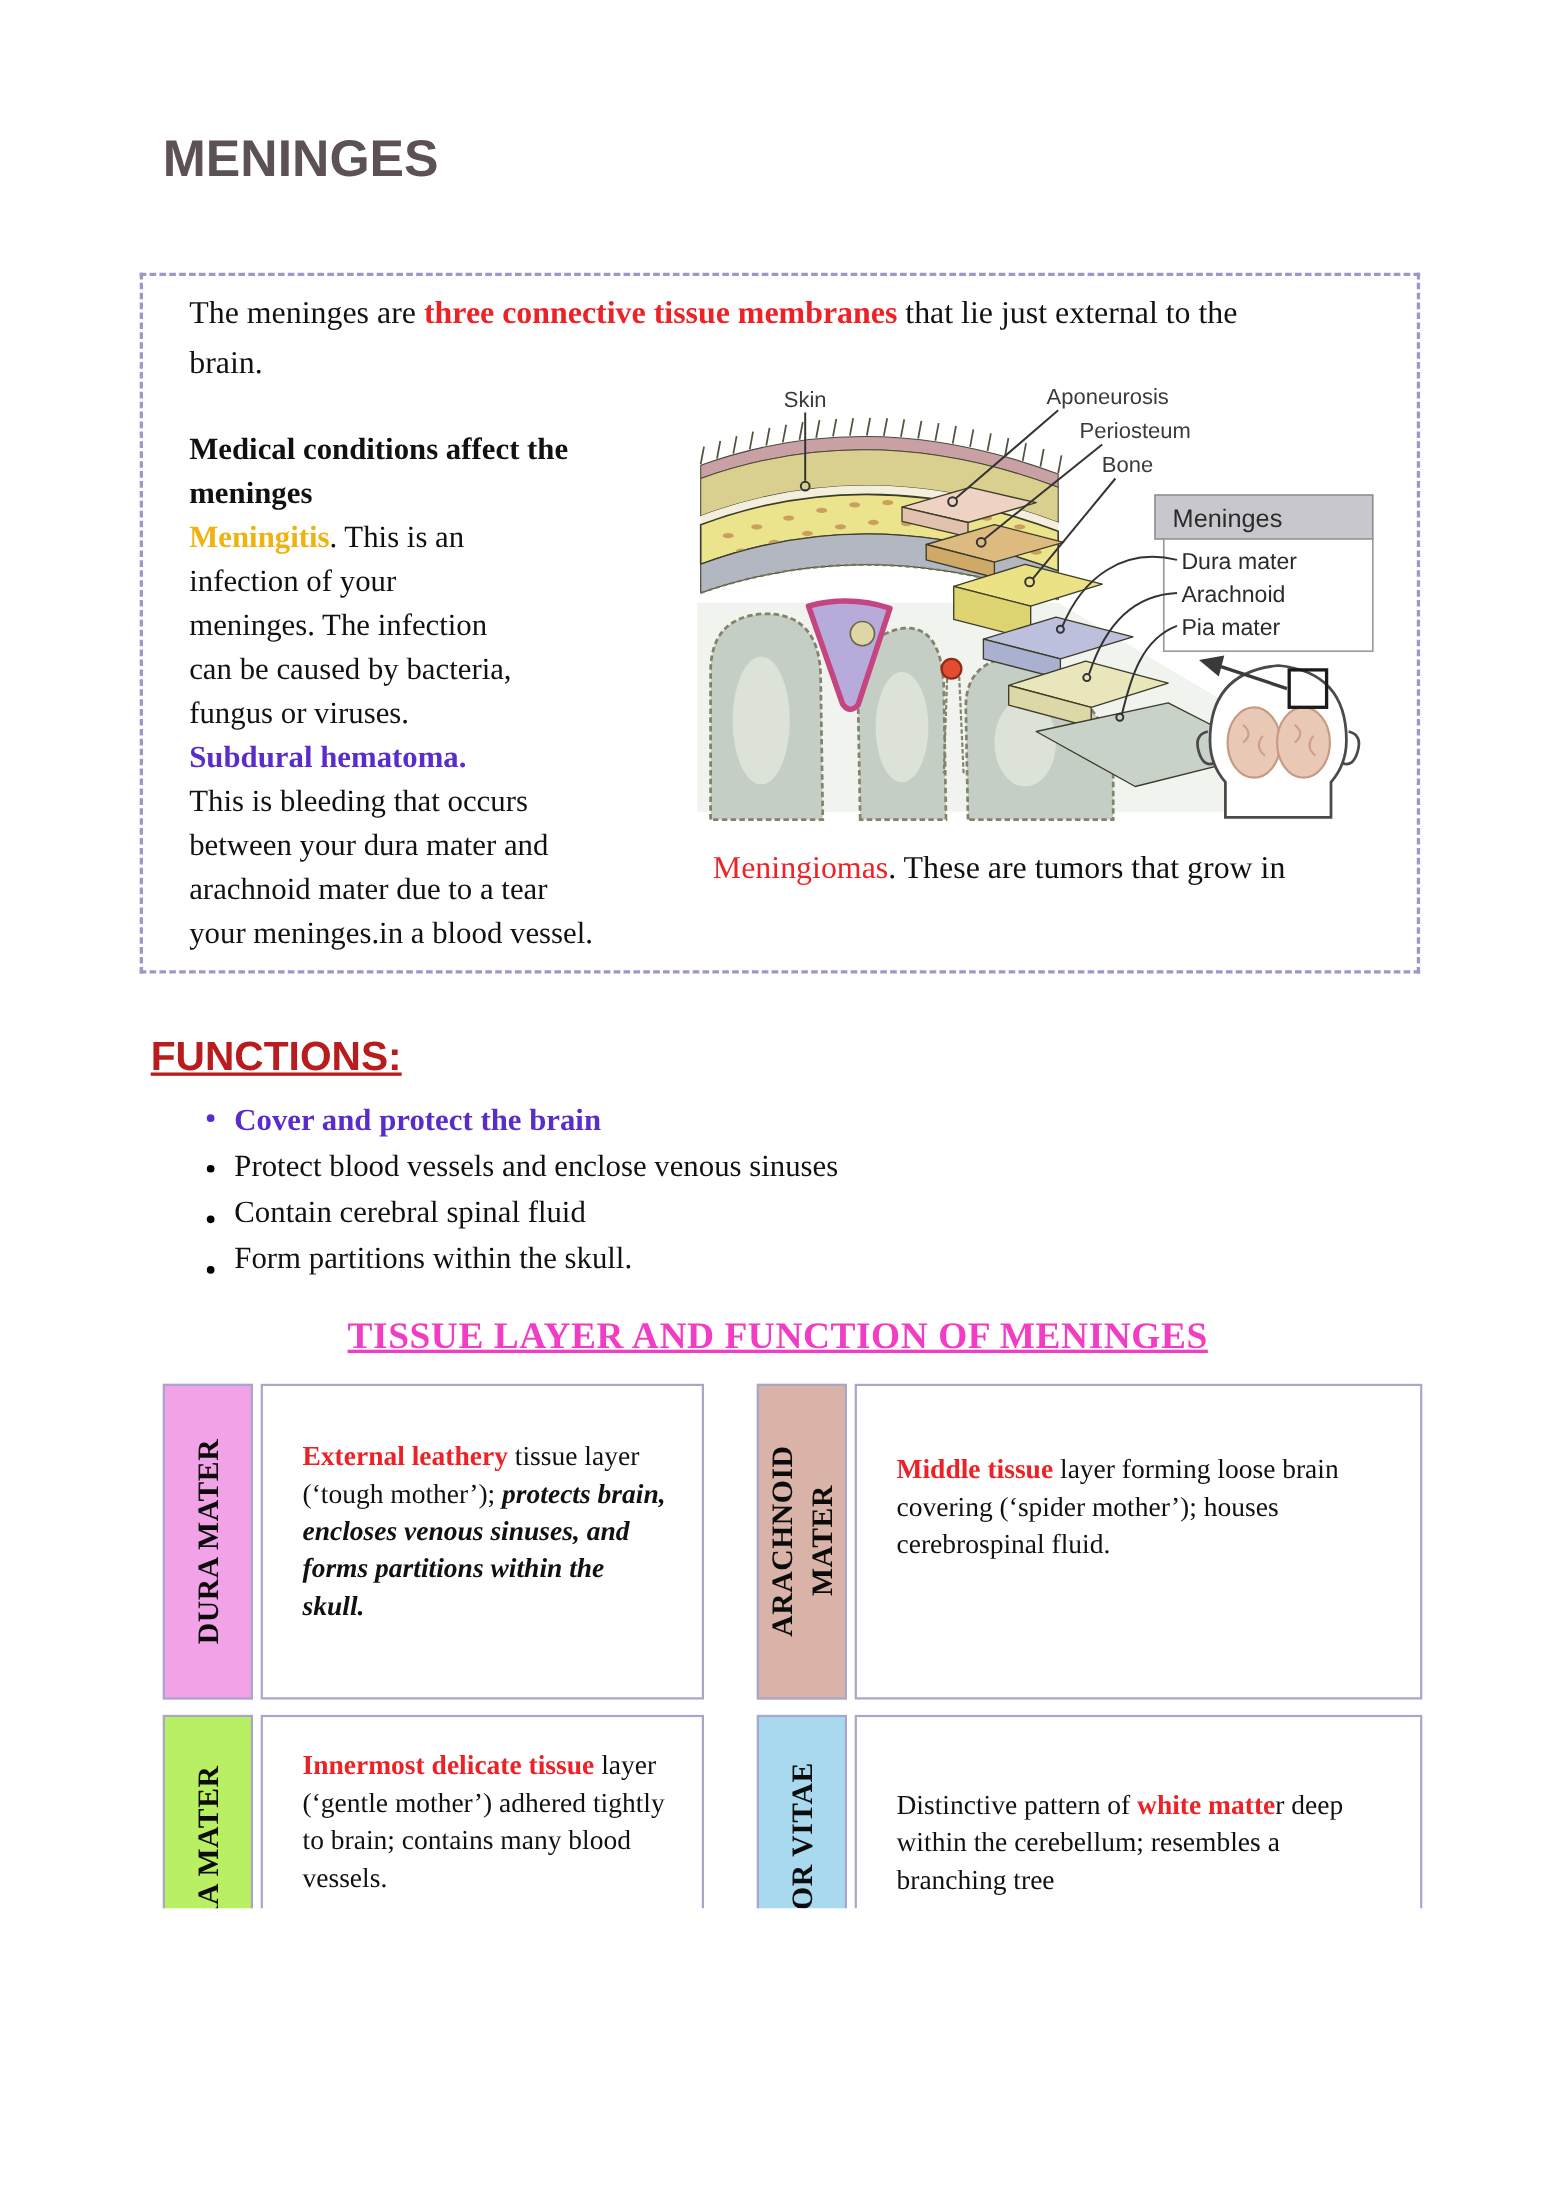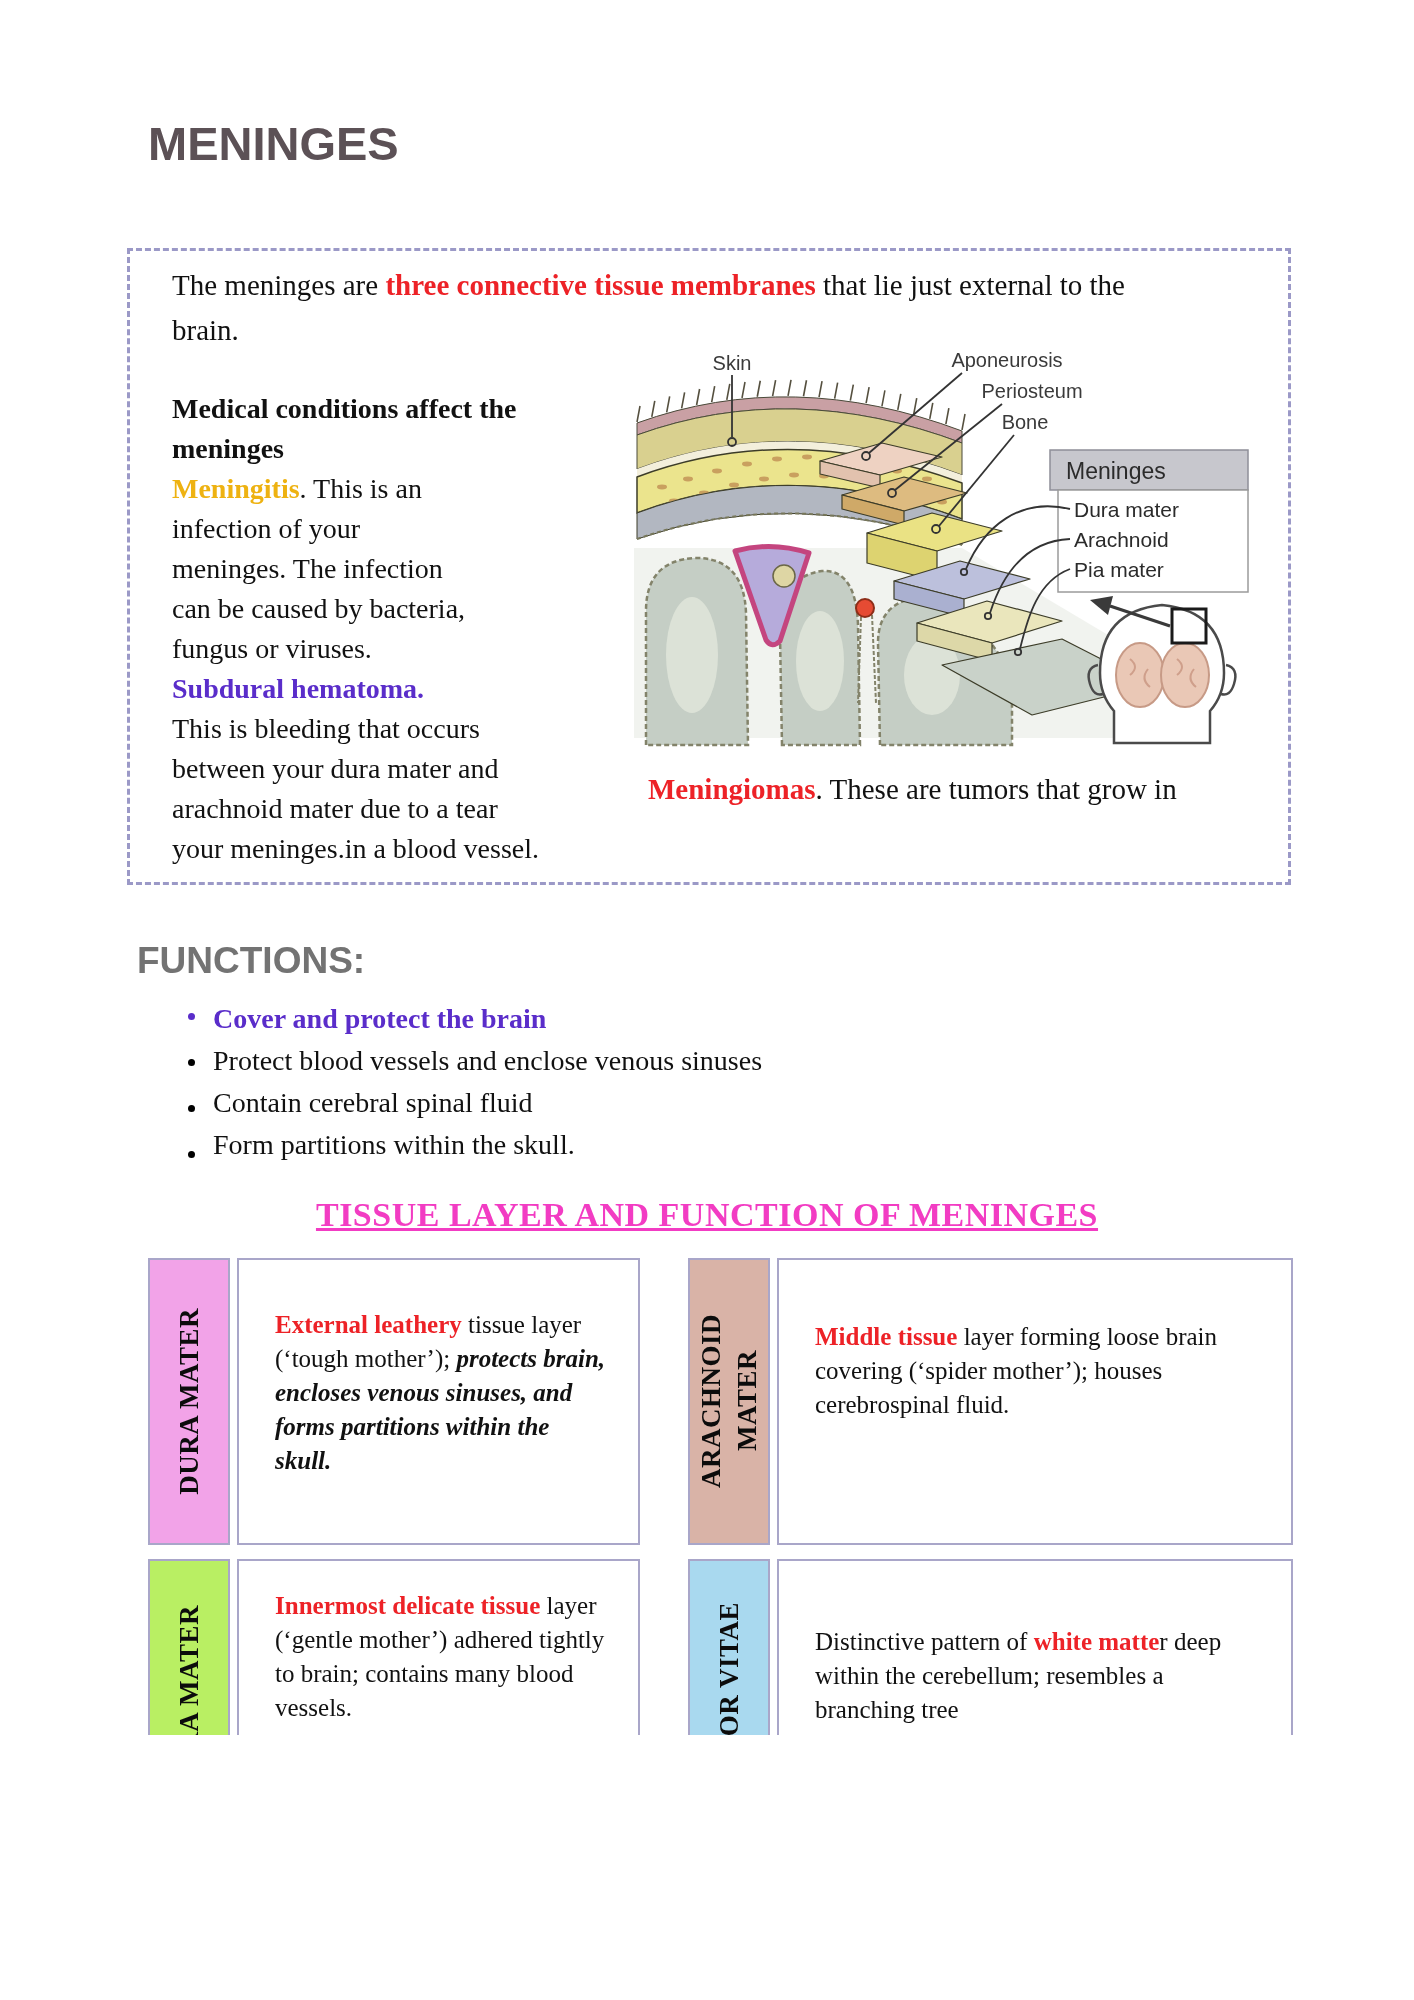--- a/index.html
+++ b/index.html
@@ -14,32 +14,32 @@
   
   .intro-box { position:absolute; left:127px; top:248px; width:1164px; height:637px;
     border:3px dashed var(--border_dash,#9b99c7); }
   .intro-par { position:absolute; left:42px; top:12px; width:1080px;
     font-size:29px; line-height:45px; white-space:pre-line; }
   .conditions { position:absolute; left:42px; top:138px; width:390px;
     font-size:28px; line-height:40px; white-space:pre-line; }
   .cond-head { font-weight:bold; }
   .term-amber { color:var(--accent_amber,#eeb211); font-weight:bold; }
   .term-purple { color:var(--accent_purple,#5a2dca); font-weight:bold; }
-  .term-red { color:var(--accent_red,#ed2227); font-weight:bold; }
+  .term-red { color:var(--accent_red,#ed2227); font-weight:normal; }
   .red-bold { color:var(--accent_red,#ed2227); font-weight:bold; }
   .meningiomas-line { position:absolute; left:518px; top:518px; width:640px;
     font-size:29px; line-height:40px; }
 
   .diagram-wrap { position:absolute; left:502px; top:92px; width:620px; height:412px; }
   .dlabel { font-family:"Liberation Sans", sans-serif; font-size:20px; fill:#3a3a3a; }
   .mbox-title { font-family:"Liberation Sans", sans-serif; font-size:23px; fill:#2b2b2b; }
   .mbox-item { font-family:"Liberation Sans", sans-serif; font-size:21px; fill:#2b2b2b; }
 
   .fn-head { position:absolute; left:137px; top:940px;
-    font-family:"Liberation Sans", sans-serif; font-weight:800; font-size:37px; color:#737373; }
+    font-family:"Liberation Sans", sans-serif; font-weight:800; font-size:37px; color:#b91c1c;text-decoration:underline; }
   .fn-list { position:absolute; left:213px; top:998px; list-style:none; }
   .fn-list li { position:relative; font-size:28px; line-height:42px; }
   .fn-list li::before { content:""; position:absolute; left:-25px; width:7px; height:7px;
     border-radius:50%; background:#000; }
   .fn-list li:nth-child(1)::before { top:15px; background:var(--accent_purple,#5a2dca); }
   .fn-list li:nth-child(2)::before { top:19px; }
   .fn-list li:nth-child(3)::before { top:23px; }
   .fn-list li:nth-child(4)::before { top:27px; }
   .fn-list li:first-child span { color:var(--accent_purple,#5a2dca); font-weight:bold; }
 

